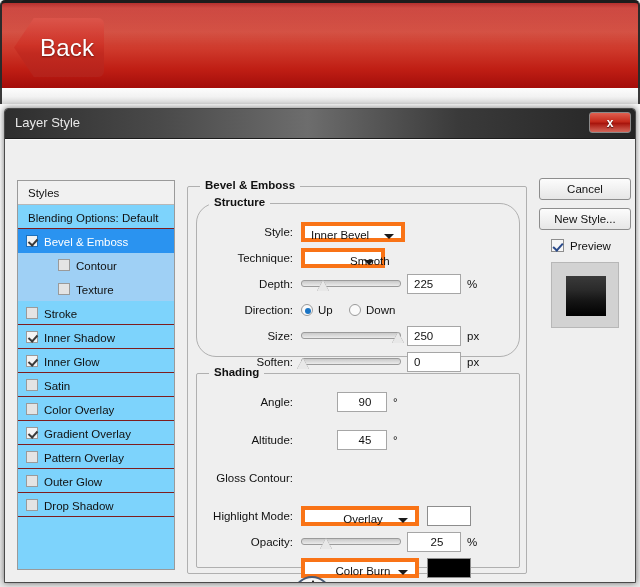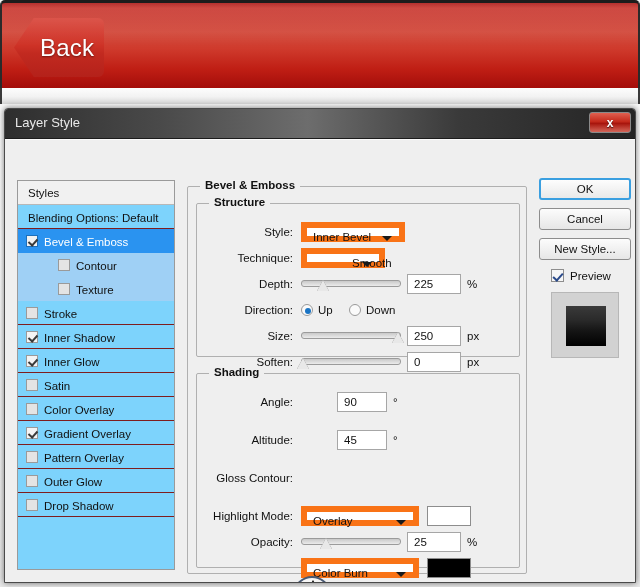--- a/index.html
+++ b/index.html
@@ -149,36 +149,36 @@
     border-radius: 2px;
   }
   .group > .legend {
     position: absolute; top: -8px; left: 12px;
     background: #efefef;
     padding: 0 5px;
     font-size: 11.5px; font-weight: bold; color: #111;
     white-space: nowrap;
   }
   #grp-bevel { left: 0; top: 12px; width: 340px; height: 388px; }
-  #grp-structure { left: 8px; top: 16px; width: 324px; height: 154px; }
-  #grp-shading { left: 8px; top: 186px; width: 324px; height: 195px; }
+  #grp-structure { left: 8px; top: 16px; width: 324px; height: 154px; border-radius: 20px; }
+  #grp-shading { left: 8px; top: 186px; width: 324px; height: 195px; text-align: center; }
 
   
   .row { position: absolute; height: 20px; }
   .lbl {
     position: absolute; right: 0; top: 0;
     font-size: 11.5px; color: #111; line-height: 20px;
     white-space: nowrap;
   }
   .lblbox { position: absolute; left: 0; top: 0; width: 96px; height: 20px; }
 
   .select {
     position: absolute; height: 20px;
     background: #ffffff;
-    border: 6px solid #f97316;
+    border: 4px solid #f97316;
     font-size: 11.5px; color: #111;
     line-height: 19px;
     padding-left: 6px;
     cursor: pointer;
   }
   .select .arr {
     position: absolute; right: 7px; top: 8px;
     width: 0; height: 0;
     border-left: 5px solid transparent;
     border-right: 5px solid transparent;
@@ -506,21 +506,20 @@
               <path d="M8 0.5 L6 3 L10 3 Z" fill="#111"></path>
               <path d="M1.5 6.5 L4 4.7 L4 8.3 Z" fill="#111"></path>
               <path d="M14 6.5 L11.5 4.7 L11.5 8.3 Z" fill="#111"></path>
             </svg>
 
           </div>
         </div>
       </div>
 
       <div id="right">
-        <div class="btn primary">OK</div>
         <div class="btn">Cancel</div>
         <div class="btn">New Style...</div>
         <div id="preview-chk">
           <span class="cbx2 on"></span><span>Preview</span>
         </div>
         <div id="thumb">
           <div class="inner"></div>
         </div>
       </div>
 

